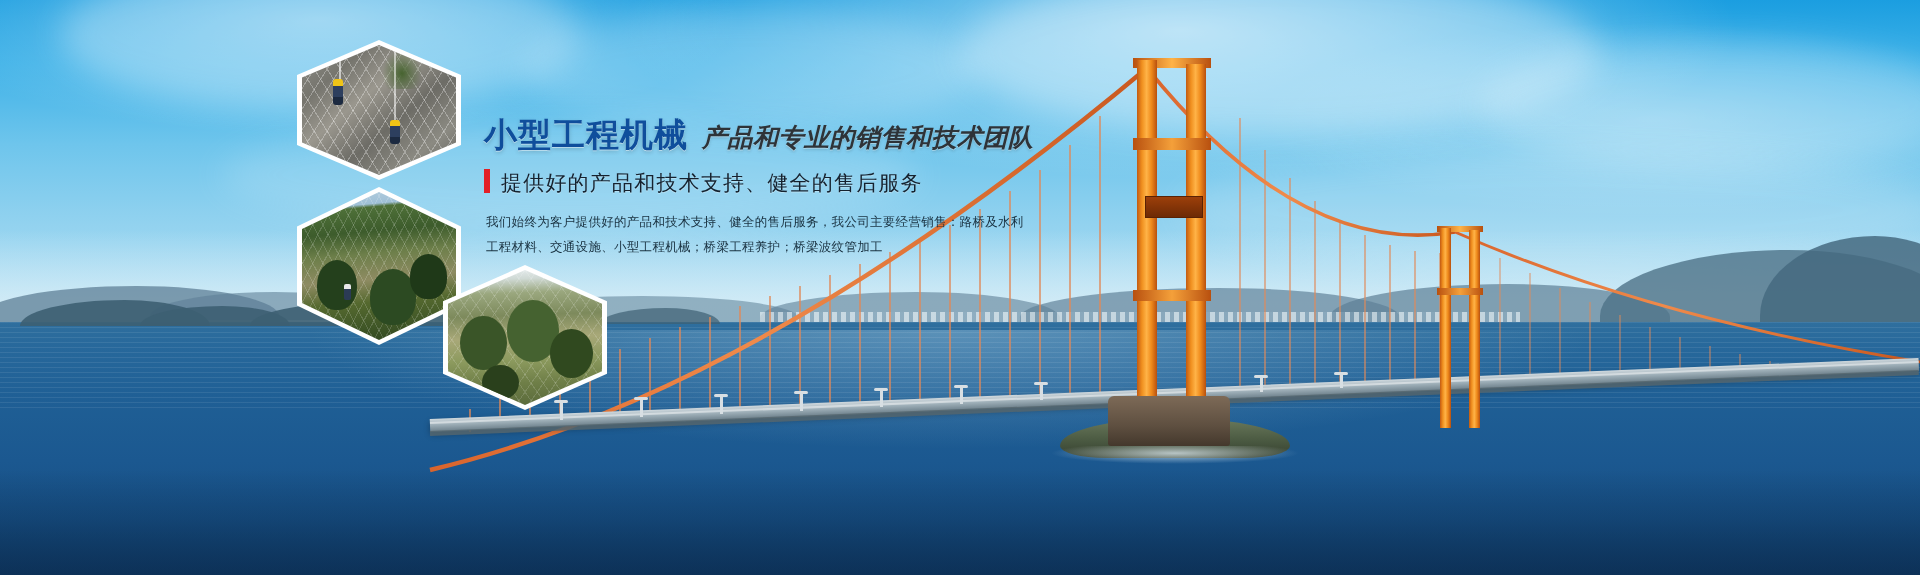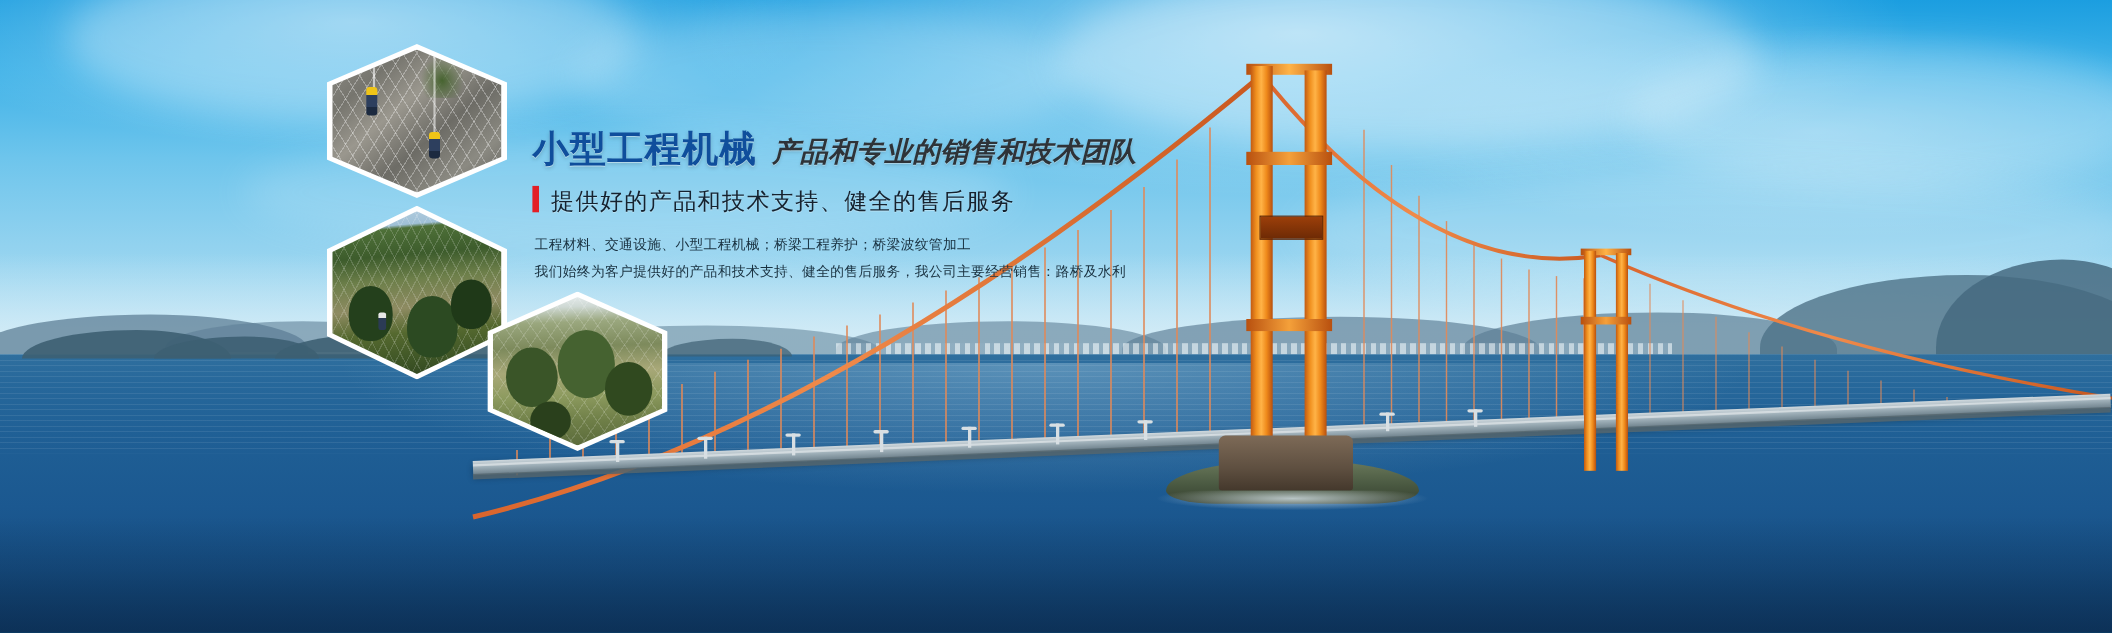--- a/index.html
+++ b/index.html
@@ -416,19 +416,19 @@
     <div class="headline">
       <span class="h-main">小型工程机械</span><span class="h-sub">产品和专业的销售和技术团队</span>
     </div>
 
     <div class="subline">
       <span class="redbar"></span>
       <span class="s-text">提供好的产品和技术支持、健全的售后服务</span>
     </div>
 
     <div class="body-copy">
+      <p>我们始终为客户提供好的产品和技术支持、健全的售后服务，我公司主要经营销售：路桥及水利</p>
       <p>工程材料、交通设施、小型工程机械；桥梁工程养护；桥梁波纹管加工</p>
-      <p>我们始终为客户提供好的产品和技术支持、健全的售后服务，我公司主要经营销售：路桥及水利</p>
     </div>
 
   </div>
 
 </div>
 
 </body></html>

